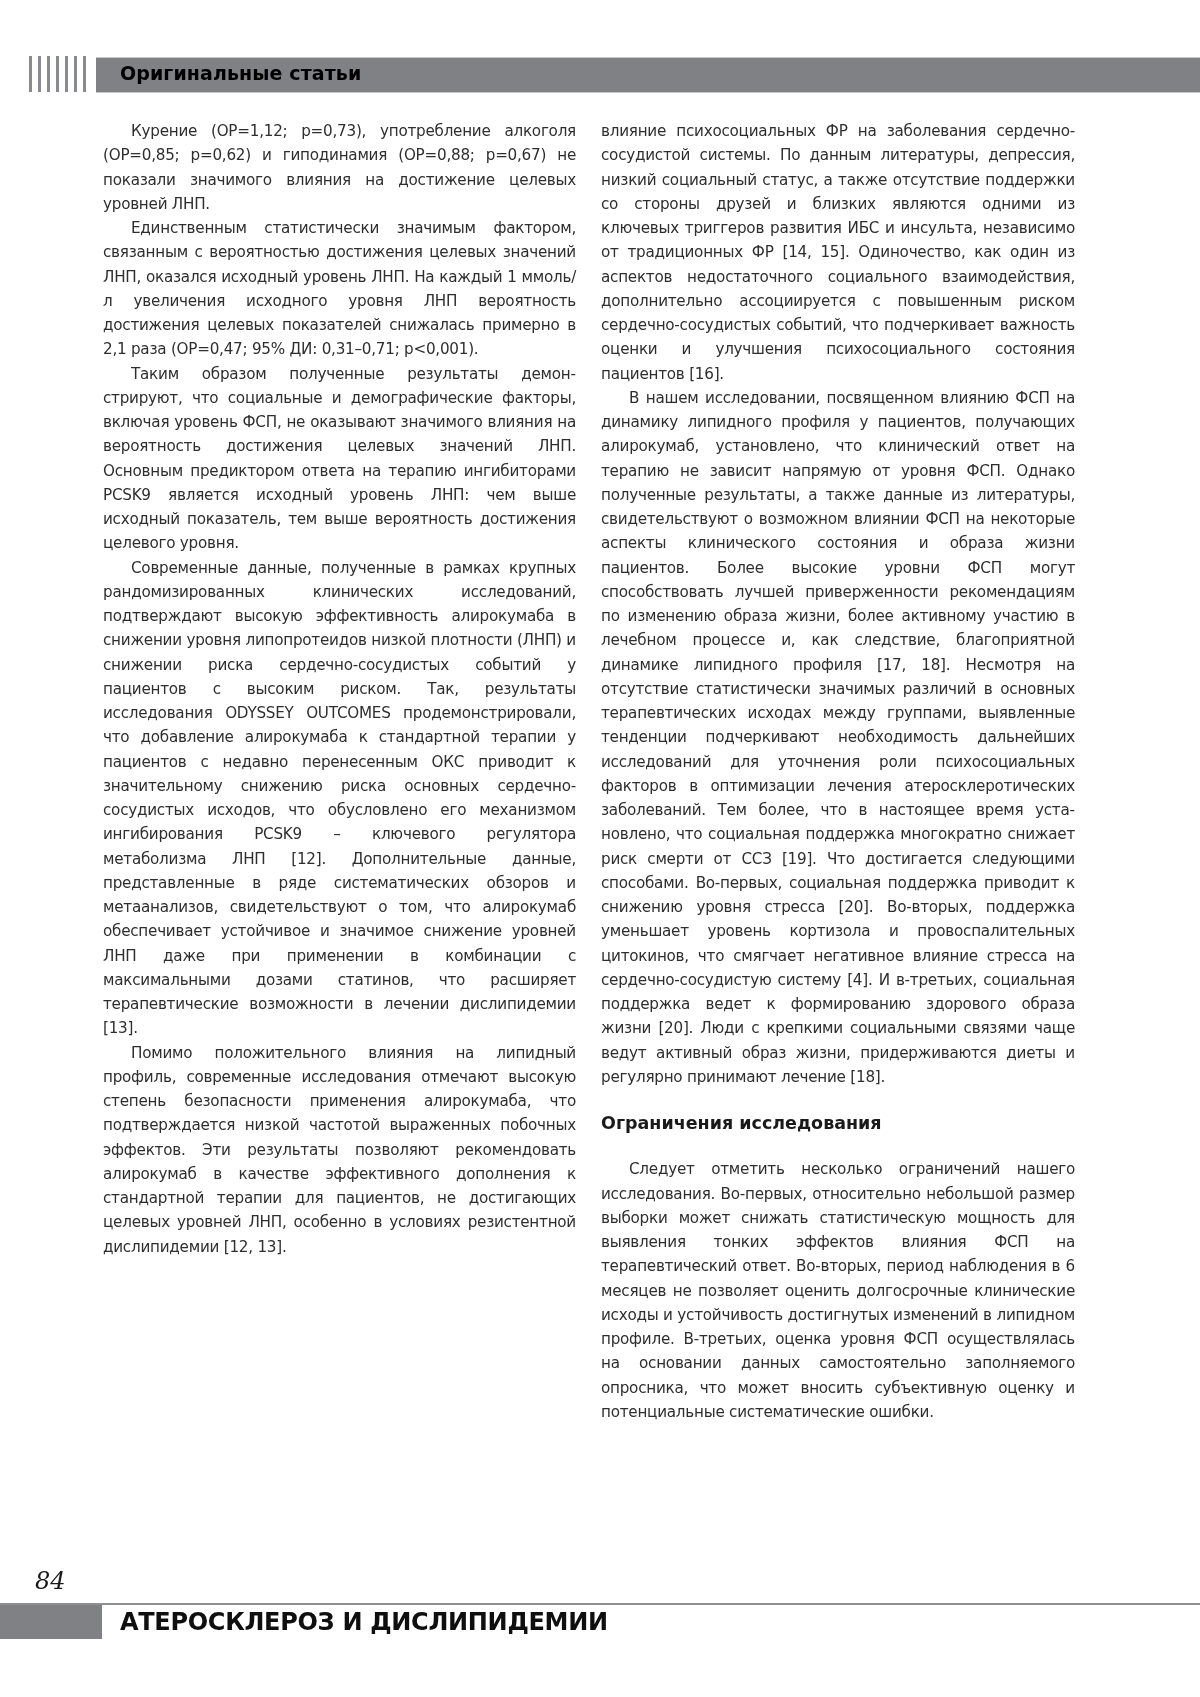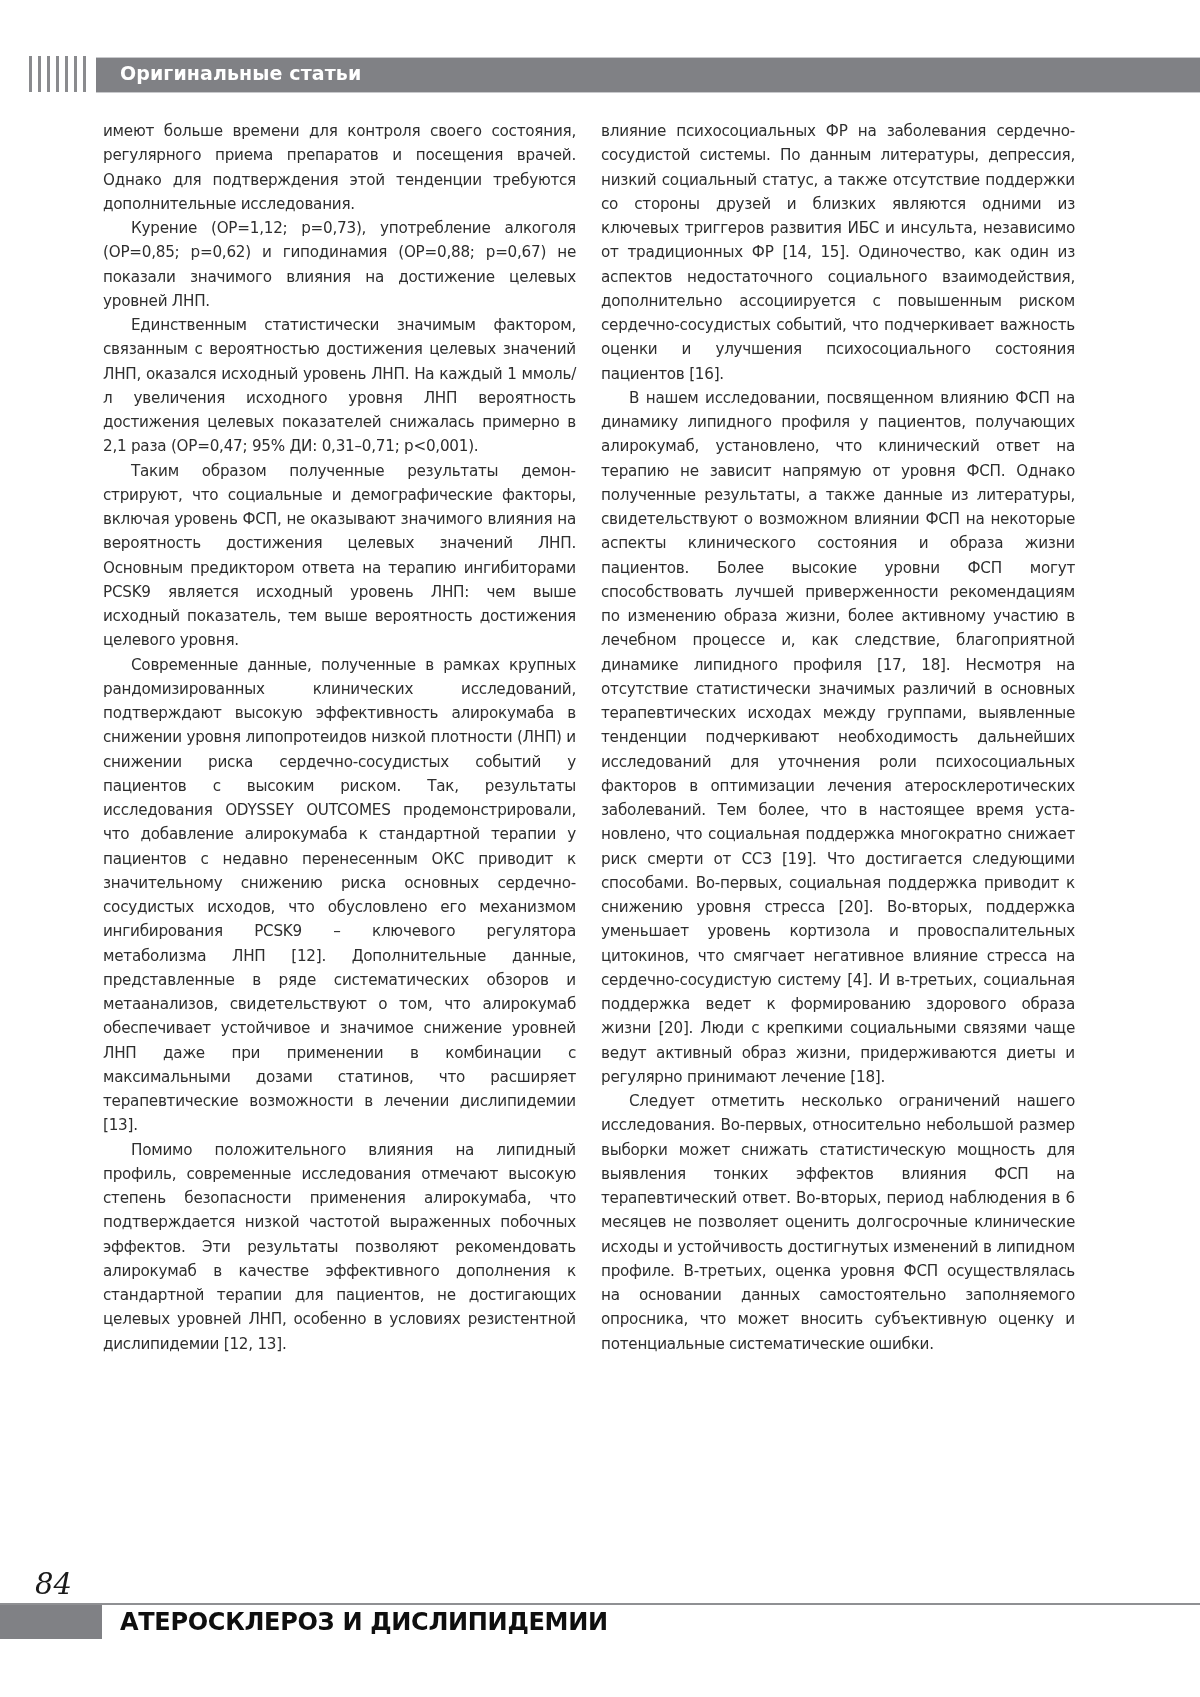--- a/index.html
+++ b/index.html
@@ -4,37 +4,37 @@
 <style>
   html, body { margin: 0; padding: 0; background: #ffffff; }
   body { width: 1200px; height: 1697px; position: relative; overflow: hidden;
          font-family: "DejaVu Sans", sans-serif; color: #2b2b2b; }
 
   
   .hdr-stripes { position: absolute; left: 29px; top: 56px; height: 36px; width: 64px; }
   .hdr-stripes span { position: absolute; top: 0; width: 3px; height: 36px; background: #8a8b8e; }
   .hdr-bar { position: absolute; left: 96px; top: 57px; right: 0; height: 34px;
              background: #808185; border-top: 1px solid #c8c9cc; border-bottom: 1px solid #c8c9cc; }
-  .hdr-title { position: absolute; left: 24px; top: 4px; color: #ffffff; font-weight: bold;
+  .hdr-title { position: absolute; left: 24px; top: 4px; color: #000000; font-weight: bold;
                font-size: 19px; font-family: "DejaVu Sans", sans-serif; letter-spacing: 0.1px; }
 
   
   .col { position: absolute; top: 119px; width: 473px; font-size: 15.2px; line-height: 24.25px;
          text-align: justify; color: #2e2e2e; letter-spacing: -0.25px; }
   .col-left { left: 103px; }
   .col-right { left: 601px; width: 474px; }
   .col p { margin: 0; text-indent: 28px; hyphens: manual; }
   .col p.noindent { text-indent: 0; }
   .col h2 { margin: 0; font-size: 17.5px; font-weight: bold; color: #1a1a1a; letter-spacing: 0; }
   .h-discussion { margin-top: 22px !important; margin-bottom: 22px !important; }
   .h-limits { margin-top: 22px !important; margin-bottom: 22px !important; }
 
   
   .page-num { position: absolute; left: 35px; top: 1567px; font-family: "DejaVu Serif", serif;
-              font-style: italic; font-size: 29px; color: #1a1a1a; }
+              font-style: italic; font-size: 24px; color: #1a1a1a; }
   .footer-line { position: absolute; left: 0; right: 0; top: 1603px; height: 2px; background: #8f9093; }
   .footer-block { position: absolute; left: 0; top: 1605px; width: 102px; height: 34px; background: #808185; }
   .footer-title { position: absolute; left: 120px; top: 1608px; font-weight: bold; font-size: 24px;
                   color: #0f0f0f; font-family: "DejaVu Sans", sans-serif; letter-spacing: -0.3px; }
 </style>
 </head>
 <body>
 
 <div class="hdr-stripes">
   <span style="left:0px"></span>
@@ -43,30 +43,30 @@
   <span style="left:27px"></span>
   <span style="left:36px"></span>
   <span style="left:45px"></span>
   <span style="left:54px"></span>
 </div>
 <div class="hdr-bar">
   <span class="hdr-title">Оригинальные статьи</span>
 </div>
 
 <div class="col col-left">
-  <p class="noindent">имеют больше времени для контроля своего состо­яния, регулярного приема препаратов и посещения врачей. Однако для подтверждения этой тенденции требуются дополнительные исследования.</p>
   <p>Курение (ОР=1,12; p=0,73), употребление алкоголя (ОР=0,85; p=0,62) и гиподинамия (ОР=0,88; p=0,67) не показали значимого влия­ния на достижение целевых уровней ЛНП.</p>
   <p>Единственным статистически значимым факто­ром, связанным с вероятностью достижения целе­вых значений ЛНП, оказался исходный уровень ЛНП. На каждый 1 ммоль/л увеличения исходного уровня ЛНП вероятность достижения целевых пока­зателей снижалась примерно в 2,1 раза (ОР=0,47; 95% ДИ: 0,31–0,71; p&lt;0,001).</p>
   <p>Таким образом полученные результаты демон­стрируют, что социальные и демографические факторы, включая уровень ФСП, не оказывают значимого влияния на вероятность достижения целевых значений ЛНП. Основным предиктором ответа на терапию ингибиторами PCSK9 является исходный уровень ЛНП: чем выше исходный пока­затель, тем выше вероятность достижения целевого уровня.</p>
   <p>Современные данные, полученные в рамках крупных рандомизированных клинических иссле­дований, подтверждают высокую эффективность алирокумаба в снижении уровня липопротеидов низкой плотности (ЛНП) и снижении риска сер­дечно-сосудистых событий у пациентов с высоким риском. Так, результаты исследования ODYSSEY OUTCOMES продемонстрировали, что добавление алирокумаба к стандартной терапии у паци­ентов с недавно перенесенным ОКС приводит к значительному снижению риска основных сер­дечно-сосудистых исходов, что обусловлено его механизмом ингибирования PCSK9 – ключевого регулятора метаболизма ЛНП [12]. Дополнитель­ные данные, представленные в ряде системати­ческих обзоров и метаанализов, свидетельствуют о том, что алирокумаб обеспечивает устойчивое и значимое снижение уровней ЛНП даже при при­менении в комбинации с максимальными дозами статинов, что расширяет терапевтические возмож­ности в лечении дислипидемии [13].</p>
   <p>Помимо положительного влияния на липидный профиль, современные исследования отмечают высокую степень безопасности применения али­рокумаба, что подтверждается низкой частотой выраженных побочных эффектов. Эти результаты позволяют рекомендовать алирокумаб в качестве эффективного дополнения к стандартной терапии для пациентов, не достигающих целевых уровней ЛНП, особенно в условиях резистентной дислипи­демии [12, 13].</p>
 </div>
 
 <div class="col col-right">
   <p class="noindent">влияние психосоциальных ФР на заболевания сер­дечно-сосудистой системы. По данным литературы, депрессия, низкий социальный статус, а также отсутствие поддержки со стороны друзей и близких являются одними из ключевых триггеров развития ИБС и инсульта, независимо от традиционных ФР [14, 15]. Одиночество, как один из аспектов недо­статочного социального взаимодействия, допол­нительно ассоциируется с повышенным риском сердечно-сосудистых событий, что подчеркивает важность оценки и улучшения психосоциального состояния пациентов [16].</p>
   <p>В нашем исследовании, посвященном влиянию ФСП на динамику липидного профиля у пациентов, получающих алирокумаб, установлено, что кли­нический ответ на терапию не зависит напрямую от уровня ФСП. Однако полученные результаты, а также данные из литературы, свидетельствуют о возможном влиянии ФСП на некоторые аспекты клинического состояния и образа жизни пациентов. Более высокие уровни ФСП могут способствовать лучшей приверженности рекомендациям по изме­нению образа жизни, более активному участию в лечебном процессе и, как следствие, благопри­ятной динамике липидного профиля [17, 18]. Несмотря на отсутствие статистически значимых различий в основных терапевтических исходах между группами, выявленные тенденции подчер­кивают необходимость дальнейших исследований для уточнения роли психосоциальных факторов в оптимизации лечения атеросклеротических забо­леваний. Тем более, что в настоящее время уста­новлено, что социальная поддержка многократно снижает риск смерти от ССЗ [19]. Что достигается следующими способами. Во-первых, социальная поддержка приводит к снижению уровня стресса [20]. Во-вторых, поддержка уменьшает уровень кортизола и провоспалительных цитокинов, что смягчает негативное влияние стресса на сердечно-сосудистую систему [4]. И в-третьих, социальная поддержка ведет к формированию здорового образа жизни [20]. Люди с крепкими социаль­ными связями чаще ведут активный образ жизни, придерживаются диеты и регулярно принимают лечение [18].</p>
+  <h2 class="h-limits">Ограничения исследования</h2>
   <p>Следует отметить несколько ограничений нашего исследования. Во-первых, относительно неболь­шой размер выборки может снижать статистическую мощность для выявления тонких эффектов влияния ФСП на терапевтический ответ. Во-вторых, период наблюдения в 6 месяцев не позволяет оценить долгосрочные клинические исходы и устойчивость достигнутых изменений в липидном профиле. В-третьих, оценка уровня ФСП осуществлялась на основании данных самостоятельно заполняе­мого опросника, что может вносить субъективную оценку и потенциальные систематические ошибки.</p>
 </div>
 
 <div class="page-num">84</div>
 <div class="footer-line"></div>
 <div class="footer-block"></div>
 <div class="footer-title">АТЕРОСКЛЕРОЗ И ДИСЛИПИДЕМИИ</div>
 
 </body></html>

